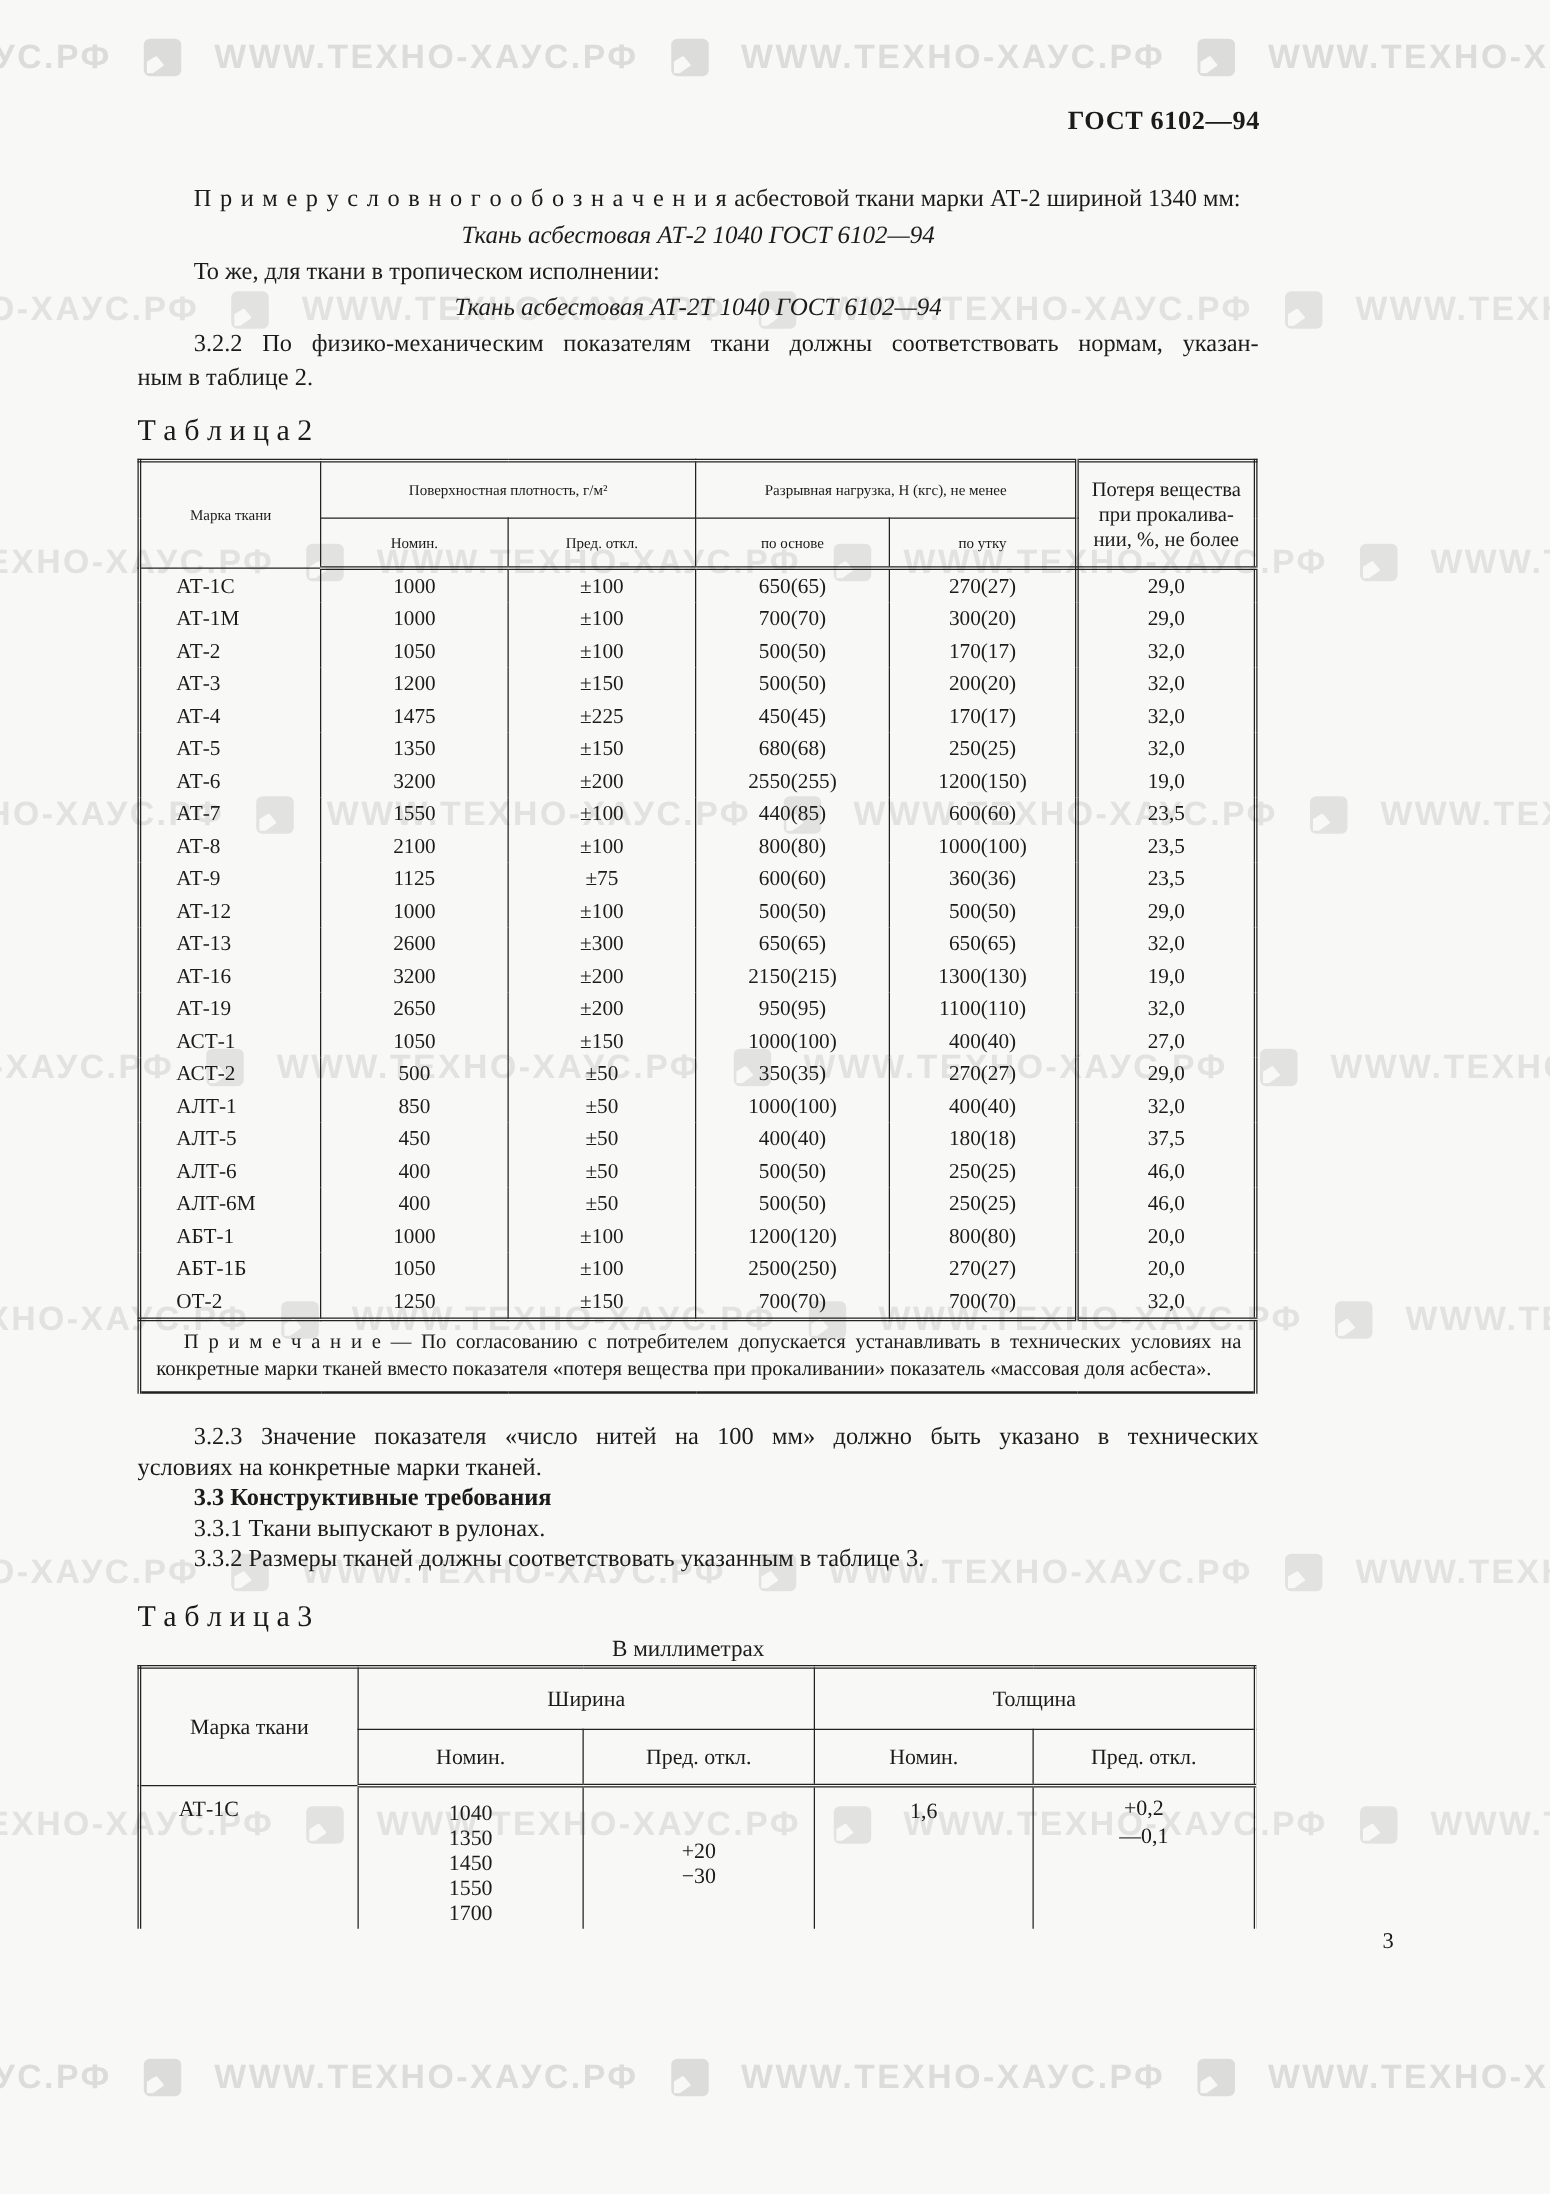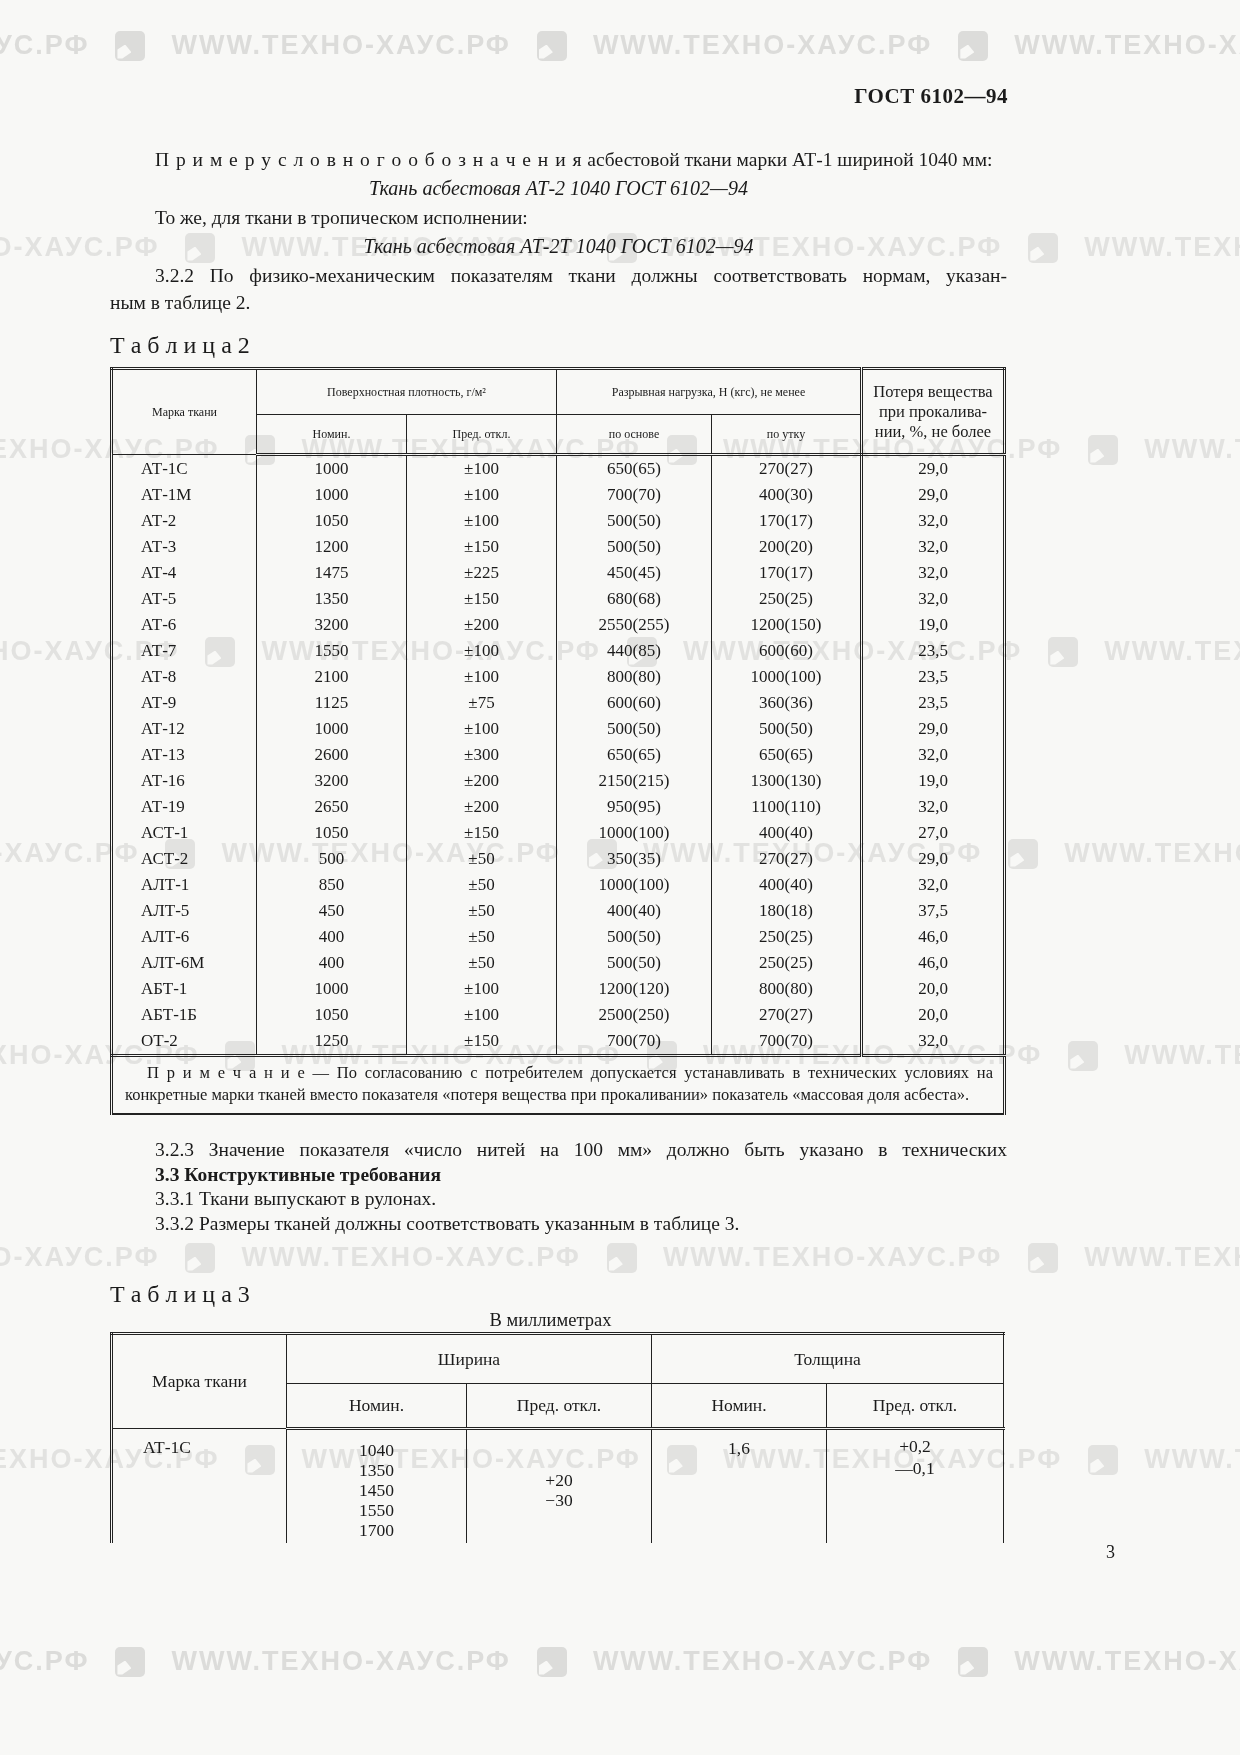--- a/index.html
+++ b/index.html
@@ -163,21 +163,21 @@
         <span class="wm-logo"></span>
         <span>WWW.ТЕХНО-ХАУС.РФ</span>
       </div>
     </div>
 
   <div class="content">
 
     <div class="doc-code">ГОСТ 6102—94</div>
 
     <div class="body-block intro">
-      <div><span class="ind"></span><span class="spaced">П р и м е р   у с л о в н о г о   о б о з н а ч е н и я</span><span> асбестовой ткани марки АТ-1 шириной 1040  мм:</span></div>
+      <div><span class="ind"></span><span class="spaced">П р и м е р   у с л о в н о г о   о б о з н а ч е н и я</span><span> асбестовой ткани марки АТ-2 шириной 1340  мм:</span></div>
       <div class="designation centered">Ткань асбестовая АТ-2 1040 ГОСТ  6102—94</div>
       <div class="ind">То же, для ткани в тропическом исполнении:</div>
       <div class="designation centered">Ткань асбестовая АТ-2Т 1040 ГОСТ  6102—94</div>
       <div class="ind jline">3.2.2  По физико-механическим показателям ткани должны соответствовать нормам, указан-</div>
       <div>ным в таблице  2.</div>
     </div>
 
     <div class="tbl-caption cap2">Т а б л и ц а   2</div>
 
     <table class="t2">
@@ -212,21 +212,21 @@
             <td>±100</td>
             <td>650(65)</td>
             <td>270(27)</td>
             <td>29,0</td>
           </tr>
           <tr>
             <td class="mark">АТ-1М</td>
             <td>1000</td>
             <td>±100</td>
             <td>700(70)</td>
-            <td>400(30)</td>
+            <td>300(20)</td>
             <td>29,0</td>
           </tr>
           <tr>
             <td class="mark">АТ-2</td>
             <td>1050</td>
             <td>±100</td>
             <td>500(50)</td>
             <td>170(17)</td>
             <td>32,0</td>
           </tr>
@@ -393,20 +393,21 @@
         </tbody>
       <tbody>
         <tr class="note-row">
           <td colspan="6">П р и м е ч а н и е — По согласованию с потребителем допускается устанавливать в технических условиях на конкретные марки тканей вместо показателя «потеря вещества при прокаливании» показатель «массовая доля асбеста».</td>
         </tr>
       </tbody>
     </table>
 
     <div class="body-block sections">
       <div class="ind jline">3.2.3  Значение показателя «число нитей на 100 мм» должно быть указано в технических</div>
+      <div>условиях на конкретные марки тканей.</div>
       <div class="ind bold">3.3  Конструктивные требования</div>
       <div class="ind">3.3.1  Ткани выпускают в рулонах.</div>
       <div class="ind">3.3.2  Размеры тканей должны соответствовать указанным в таблице  3.</div>
     </div>
 
     <div class="tbl-caption cap3">Т а б л и ц а   3</div>
     <div class="units-label">В миллиметрах</div>
 
     <div class="t3-clip">
       <table class="t3">

